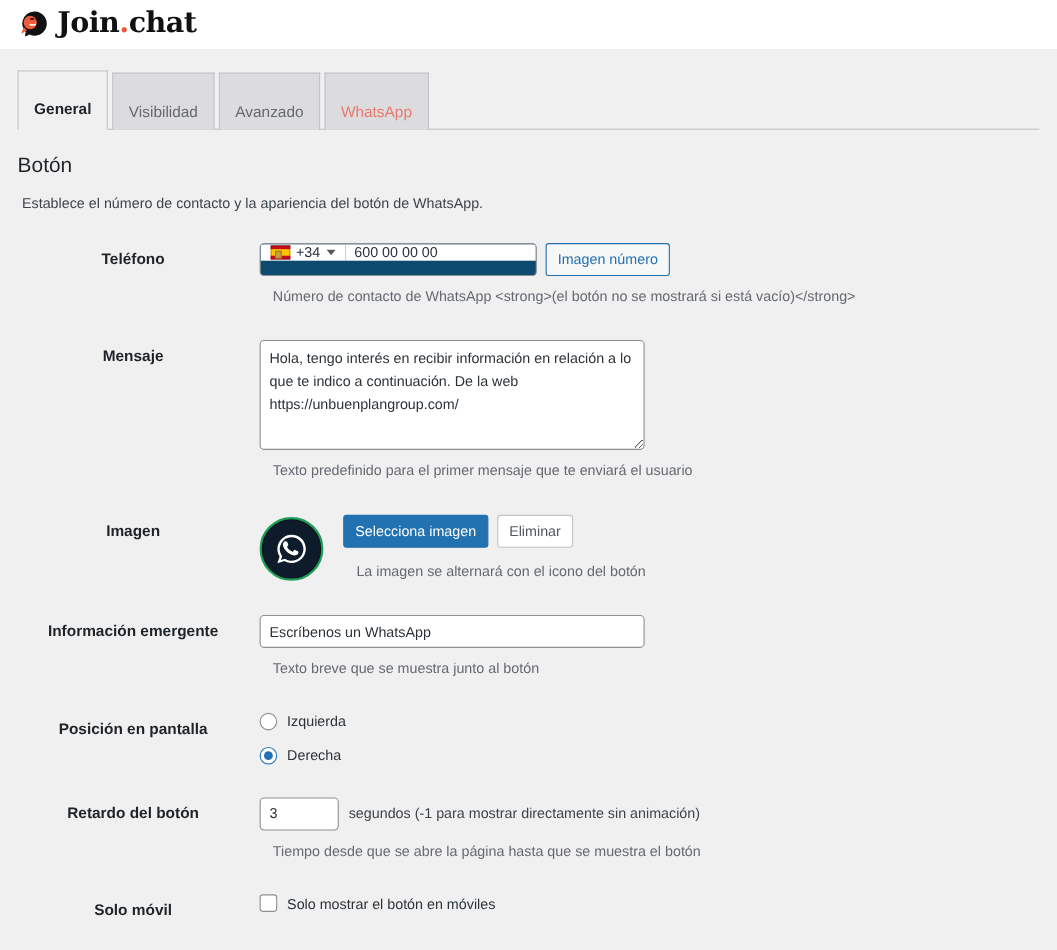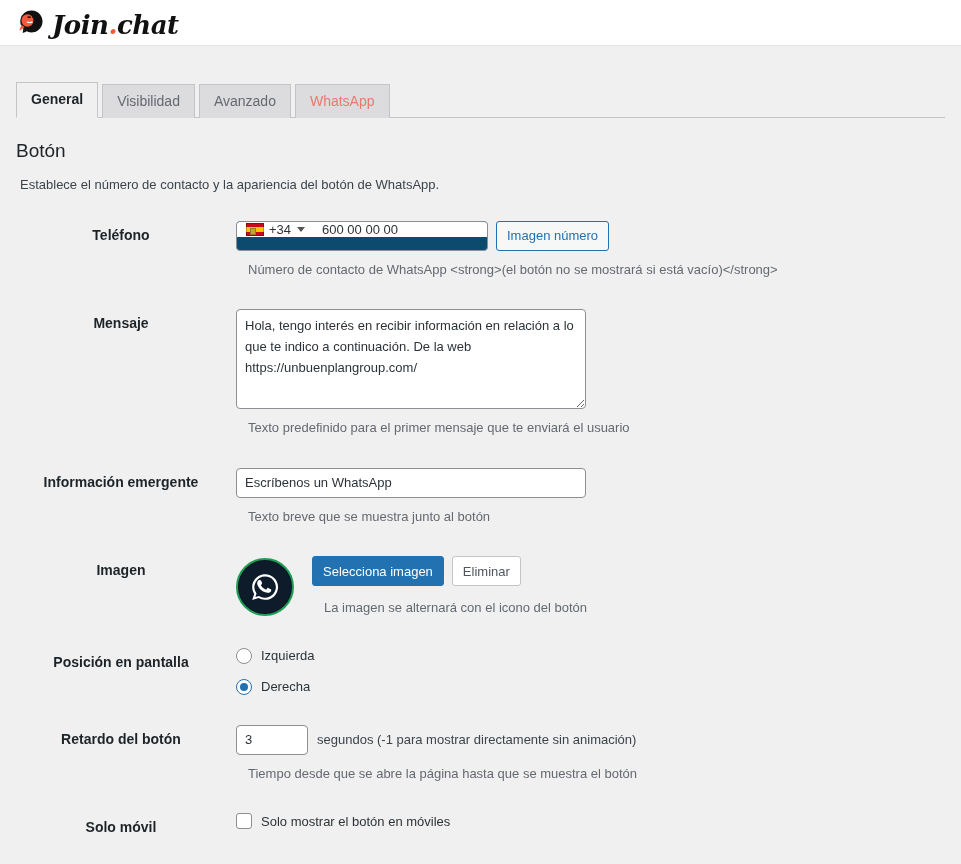--- a/index.html
+++ b/index.html
@@ -16,21 +16,21 @@
 
   
   .adminbar {
     height: 46px;
     background: #ffffff;
     border-bottom: 1px solid #e6e6e8;
     display: flex;
     align-items: center;
     padding-left: 16px;
   }
-  .logo-wrap { display: flex; align-items: flex-end; gap: 6px; font-style: italic; }
+  .logo-wrap { display: flex; align-items: flex-start; gap: 6px; }
   .logo-mark { width: 30px; height: 30px; position: relative; display:block; }
   .logo-text {
     font-family: "DejaVu Serif", serif;
     font-weight: bold;
     font-size: 26px;
     color: #111;
     letter-spacing: -0.5px;
     line-height: 1;
   }
   .logo-text .dot { color: #ef5b3a; }
@@ -41,21 +41,21 @@
     display: flex;
     align-items: flex-end;
     margin-top: 39px;
     border-bottom: 1px solid #c3c4c7;
     position: relative;
     height: 33px;
   }
   .tab {
     font-size: 14px;
     line-height: 1;
-    padding: 9px 14px 10px;
+    padding: 27px 14px 10px;
     margin: 0 4px -1px 0;
     background: #dcdcde;
     border: 1px solid #c3c4c7;
     border-bottom: none;
     color: #646970;
     cursor: pointer;
     white-space: nowrap;
   }
   .tab.active {
     background: #f0f0f1;
@@ -331,28 +331,20 @@
 
       <tr>
         <th>Mensaje</th>
         <td>
           <textarea class="msg" style="">Hola, tengo interés en recibir información en relación a lo que te indico a continuación. De la web https://unbuenplangroup.com/</textarea>
           <p class="desc">Texto predefinido para el primer mensaje que te enviará el usuario</p>
         </td>
       </tr>
 
       <tr>
-        <th>Información emergente</th>
-        <td>
-          <input class="text" type="text" value="Escríbenos un WhatsApp" style="">
-          <p class="desc">Texto breve que se muestra junto al botón</p>
-        </td>
-      </tr>
-
-      <tr>
         <th>Imagen</th>
         <td>
           <div class="image-row">
             <div class="wa-thumb">
               <svg width="38" height="38" viewBox="0 0 32 32" aria-hidden="true">
                 <path fill="#ffffff" d="M16.1 5.2c-6 0-10.9 4.9-10.9 10.9 0 2.1.6 4.1 1.7 5.8L5.2 27l5.3-1.7a10.8 10.8 0 0 0 5.6 1.5c6 0 10.9-4.9 10.9-10.9S22.1 5.2 16.1 5.2zm0 1.9a9 9 0 1 1-4.8 16.6l-.3-.2-3.1 1 1-3-.2-.3a9 9 0 0 1 7.4-14.1z"></path>
                 <path fill="#ffffff" d="M12.3 10.6c-.2-.5-.4-.5-.6-.5h-.5c-.2 0-.5.1-.8.4-.3.3-1 1-1 2.4s1 2.8 1.2 3c.1.2 2 3.2 5 4.3 2.5.9 3 .8 3.5.7.5-.1 1.7-.7 2-1.4.2-.7.2-1.2.2-1.4-.1-.1-.3-.2-.6-.3-.3-.2-1.7-.9-2-1-.3-.1-.5-.1-.6.1-.2.3-.7.9-.9 1.1-.2.2-.3.2-.6.1-.3-.2-1.2-.5-2.3-1.4-.9-.8-1.4-1.7-1.6-2-.2-.3 0-.4.1-.6l.4-.5c.2-.2.2-.3.3-.5.1-.2 0-.4 0-.5l-.8-2z"></path>
               </svg>
             </div>
             <div class="img-col">
@@ -360,20 +352,28 @@
                 <button class="btn btn-primary">Selecciona imagen</button>
                 <button class="btn btn-plain">Eliminar</button>
               </div>
               <p class="desc">La imagen se alternará con el icono del botón</p>
             </div>
           </div>
         </td>
       </tr>
 
       <tr>
+        <th>Información emergente</th>
+        <td>
+          <input class="text" type="text" value="Escríbenos un WhatsApp" style="">
+          <p class="desc">Texto breve que se muestra junto al botón</p>
+        </td>
+      </tr>
+
+      <tr>
         <th>Posición en pantalla</th>
         <td>
           <div class="opt">
             <span class="radio"></span>
             <span class="opt-label">Izquierda</span>
           </div>
           <div class="opt">
             <span class="radio checked"></span>
             <span class="opt-label">Derecha</span>
           </div>

